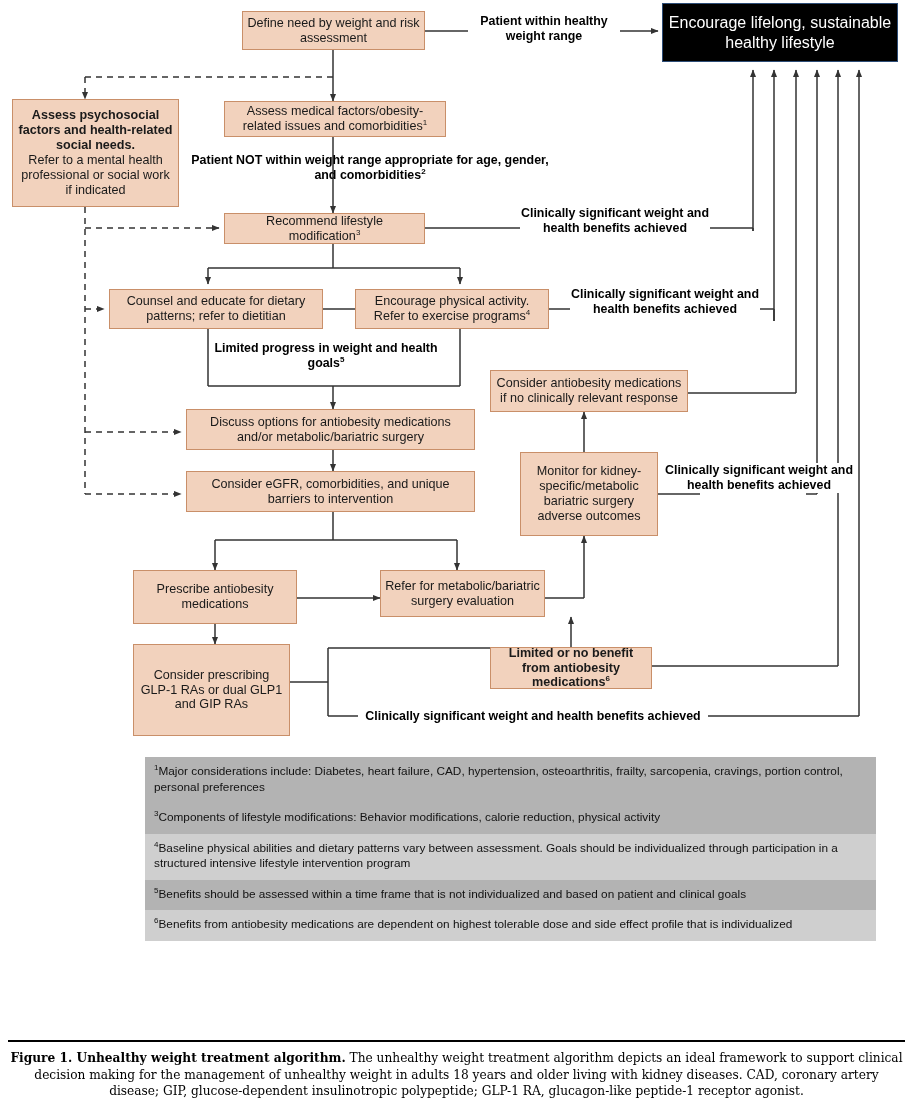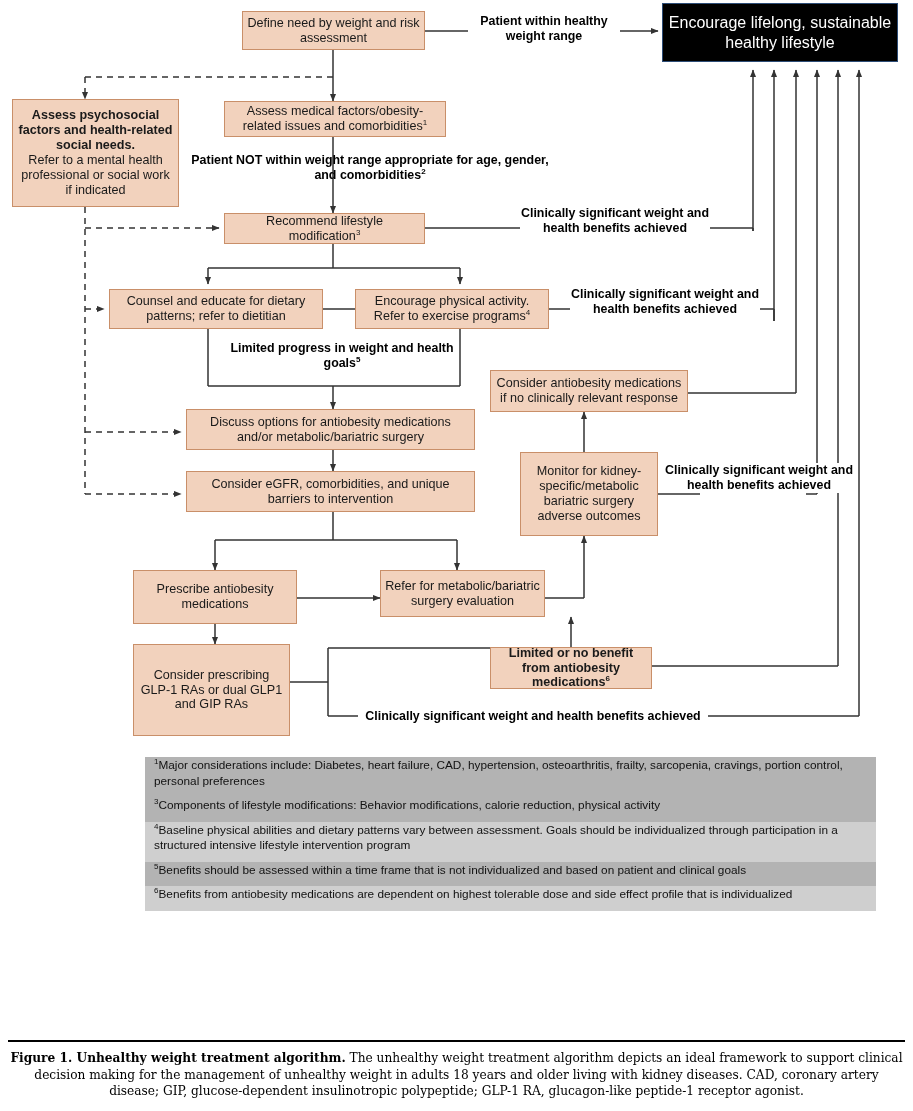--- a/index.html
+++ b/index.html
@@ -8,21 +8,21 @@
   svg.wires{position:absolute;left:0;top:0;width:913px;height:1111px;pointer-events:none;}
   .node{position:absolute;box-sizing:border-box;background:#f2d2bd;border:1px solid #c98f69;
         display:flex;align-items:center;justify-content:center;text-align:center;
         font-size:12.6px;line-height:1.18;color:#1a1a1a;padding:2px 4px;}
   .node.blue{background:#000000;border:1px solid #2d4d77;color:#ffffff;font-size:16px;line-height:1.2;}
   .node.bold{font-weight:bold;}
   .lbl{position:absolute;font-size:12.4px;font-weight:bold;line-height:1.22;text-align:center;color:#000;}
   sup{font-size:8px;vertical-align:super;line-height:0;}
   
   #notes{position:absolute;left:145px;top:757px;width:731px;}
-  .note{box-sizing:border-box;padding:1px 9px 8px 9px;font-size:11.8px;line-height:1.32;color:#111;}
+  .note{box-sizing:border-box;padding:7px 9px 8px 9px;font-size:11.8px;line-height:1.32;color:#111;}
   .note.dk{background:#b3b3b3;}
   .note.lt{background:#cfcfcf;}
   
   #caprule{position:absolute;left:8px;top:1040px;width:897px;height:2px;background:#000;}
   #caption{position:absolute;left:8px;top:1050px;width:897px;font-family:"DejaVu Serif",serif;
            font-size:12.2px;line-height:1.36;color:#000;text-align:center;}
   #caption b{font-weight:bold;}
 </style>
 </head>
 <body>
@@ -190,21 +190,21 @@
   </div>
 
   <div class="lbl" style="left:520px;top:206px;width:190px;background:#fff;">
     <span>Clinically significant weight and health benefits achieved</span>
   </div>
 
   <div class="lbl" style="left:570px;top:287px;width:190px;background:#fff;">
     <span>Clinically significant weight and health benefits achieved</span>
   </div>
 
-  <div class="lbl" style="left:228px;top:341px;width:228px;">
+  <div class="lbl" style="left:212px;top:341px;width:228px;">
     <span><span>Limited progress in weight and health goals</span><sup>5</sup></span>
   </div>
 
   <div class="lbl" style="left:664px;top:463px;width:190px;background:#fff;">
     <span>Clinically significant weight and health benefits achieved</span>
   </div>
 
   <div class="lbl" style="left:358px;top:709px;width:350px;background:#fff;">
     <span>Clinically significant weight and health benefits achieved</span>
   </div>

